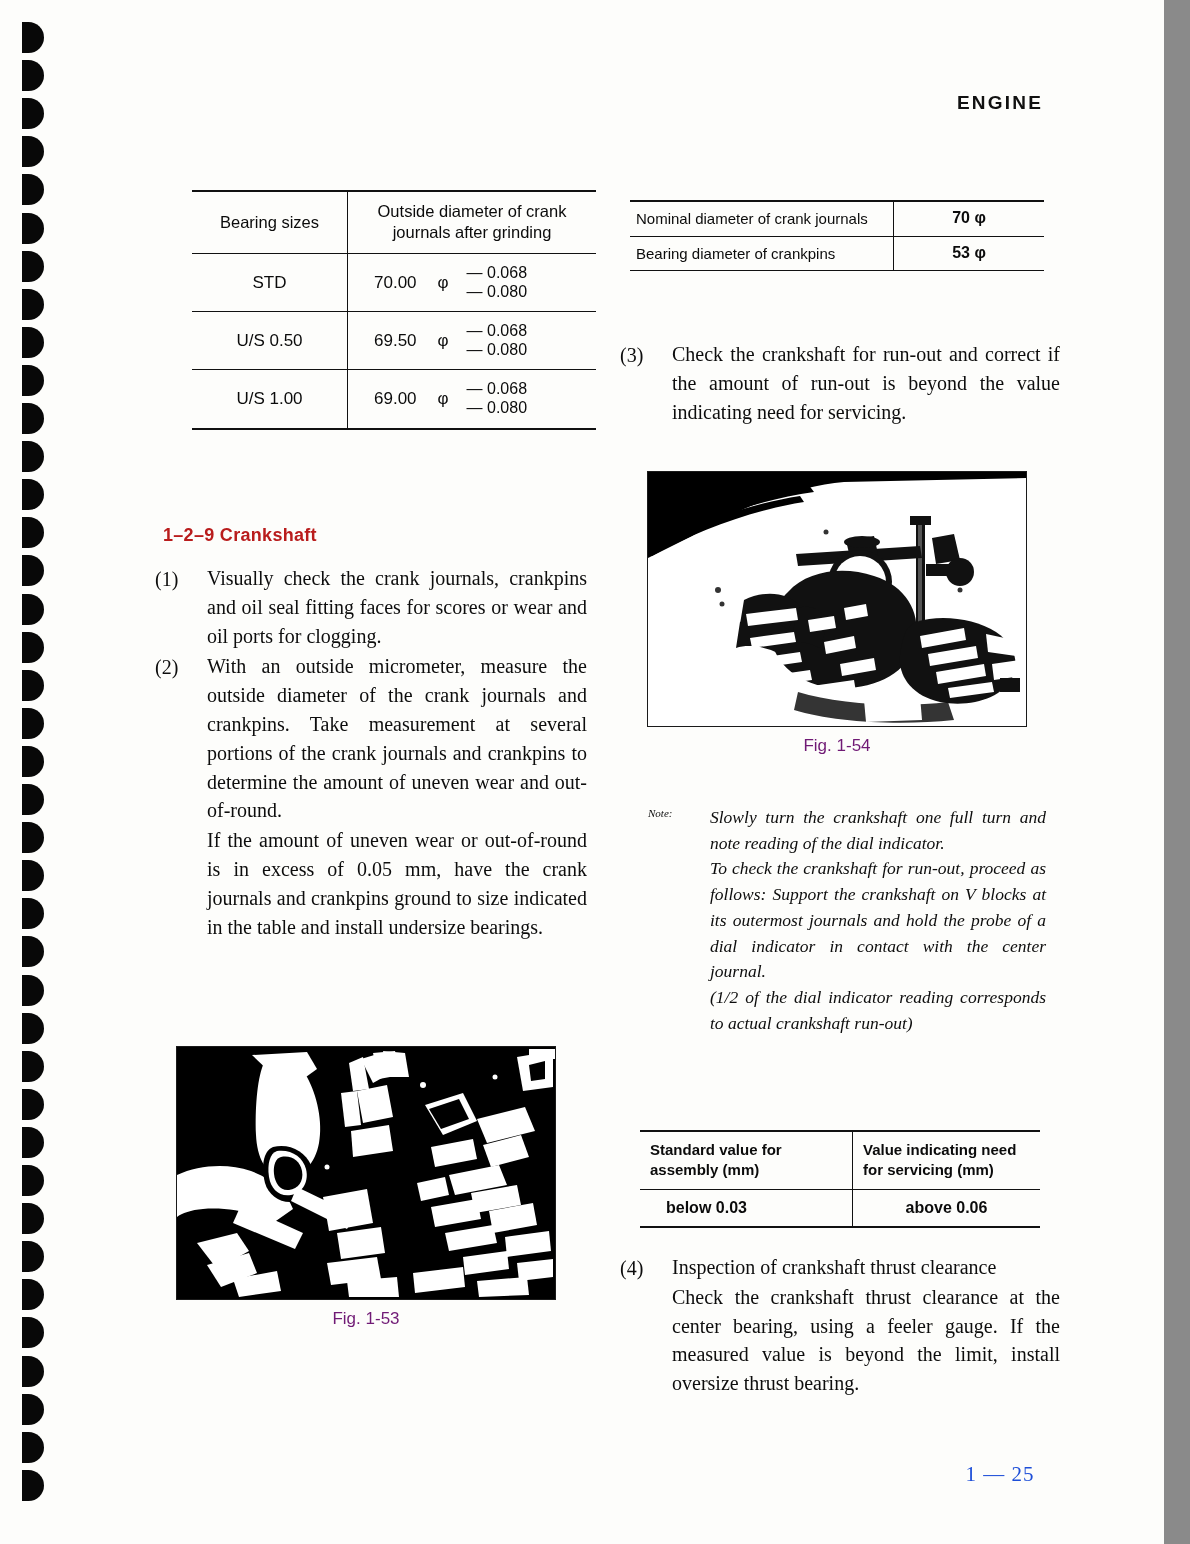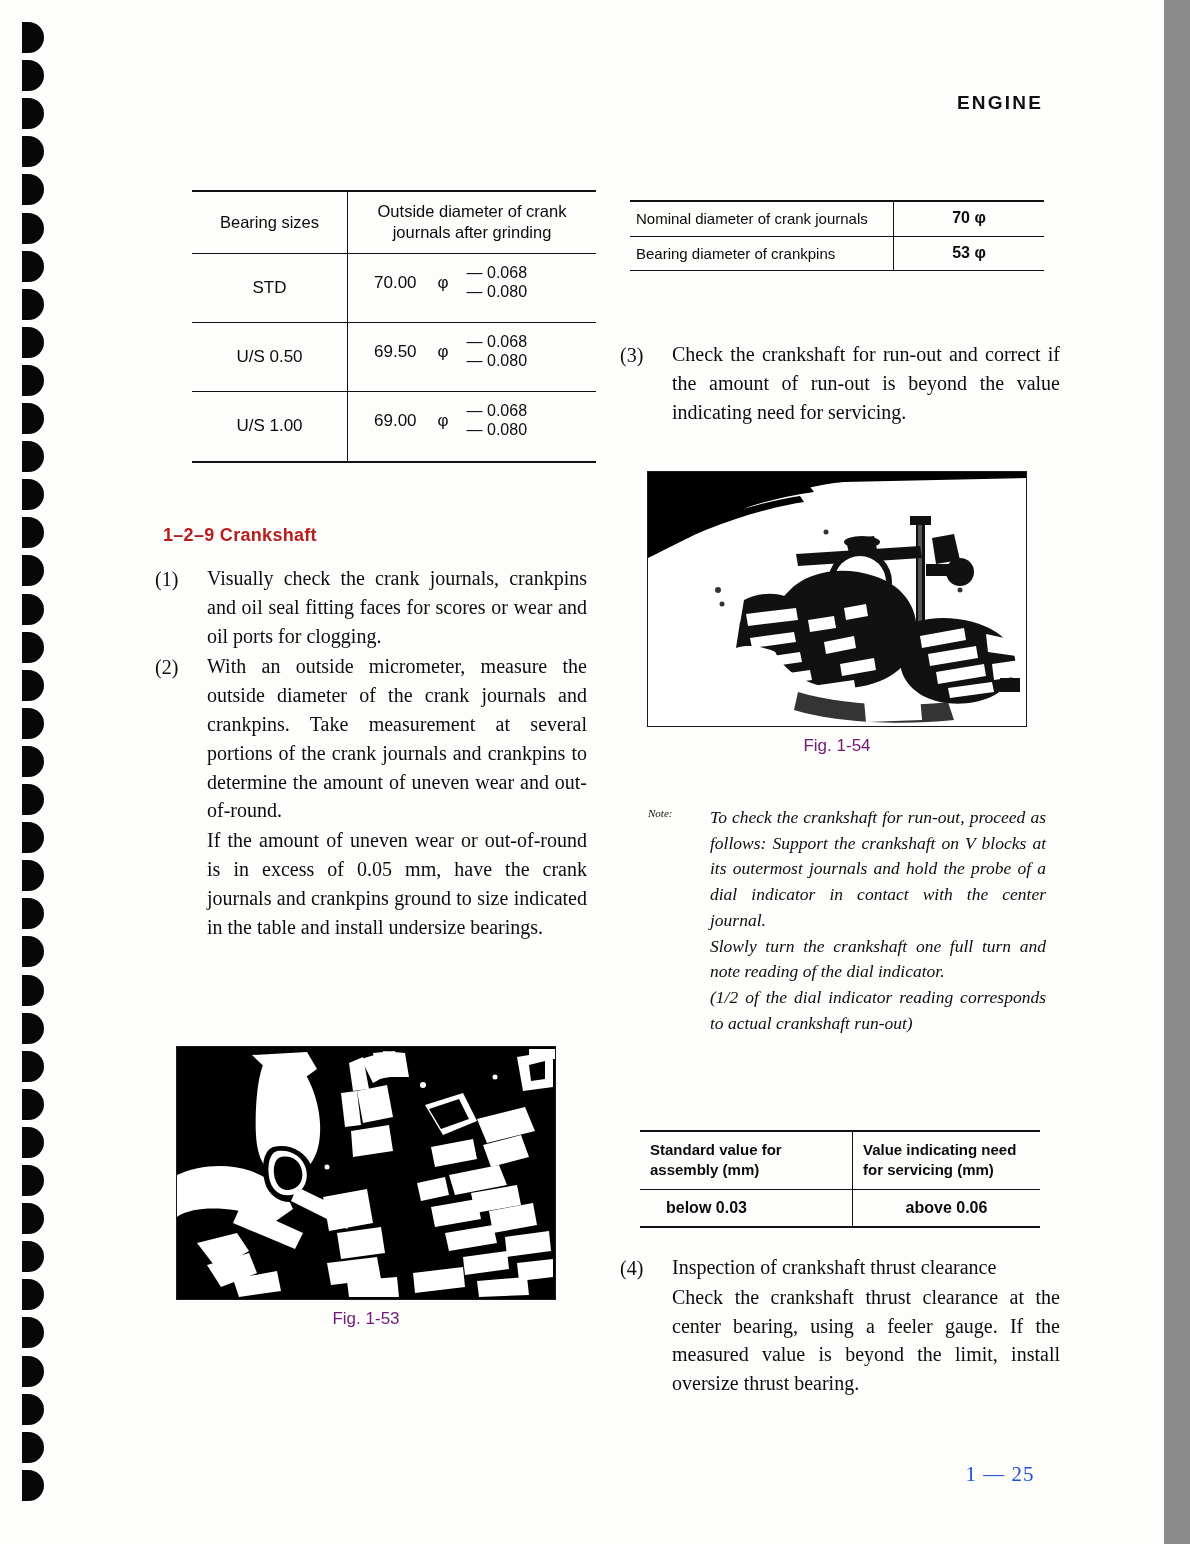--- a/index.html
+++ b/index.html
@@ -70,21 +70,21 @@
   .rule-top    { border-top: 2.6px solid #111; }
   .rule-bottom { border-bottom: 2.6px solid #111; }
   .rule-thin   { border-bottom: 1.6px solid #111; }
   .rule-left   { border-left: 1.4px solid #111; }
 
   
   #tbl-bearing { left: 192px; top: 190px; width: 404px; }
   #tbl-bearing td { font-size: 16.5px; }
   #tbl-bearing .th { text-align: center; line-height: 1.28; padding: 9px 6px 10px; }
   #tbl-bearing .c-size { text-align: center; width: 143px; padding: 12px 6px; font-size: 17px; }
-  #tbl-bearing .c-dia  { padding: 10px 6px 21px 26px; }
+  #tbl-bearing .c-dia  { padding: 10px 6px 10px 26px; }
 
   .dia-wrap {
     display: flex;
     align-items: center;
     justify-content: flex-start;
     gap: 18px;
   }
   .dia-num { font-size: 17px; white-space: nowrap; }
   .phi { font-size: 17px; padding-left: 3px; }
   .tol {
@@ -448,22 +448,22 @@
         <circle cx="178" cy="60" r="2.5" fill="#333"></circle>
         <circle cx="312" cy="118" r="2.5" fill="#333"></circle>
       </svg>
     </div>
     <div class="fig-cap fig-cap-54">Fig. 1-54</div>
   </div>
 
   <div class="note-block">
     <div class="note-label">Note:</div>
     <div class="note-body">
+      <p>Slowly turn the crankshaft one full turn and note reading of the dial indicator.</p>
       <p>To check the crankshaft for run-out, proceed as follows:  Support the crankshaft on V blocks at its outermost journals and hold the probe of a dial indicator in contact with the center journal.</p>
-      <p>Slowly turn the crankshaft one full turn and note reading of the dial indicator.</p>
       <p>(1/2 of the dial indicator reading corresponds to actual crankshaft run-out)</p>
     </div>
   </div>
 
   <table class="sheet-table" id="tbl-runout">
     <tbody>
       <tr>
         <td class="th rule-top rule-thin" style="width:196px">
           <div>Standard value for</div>
           <div>assembly        (mm)</div>

